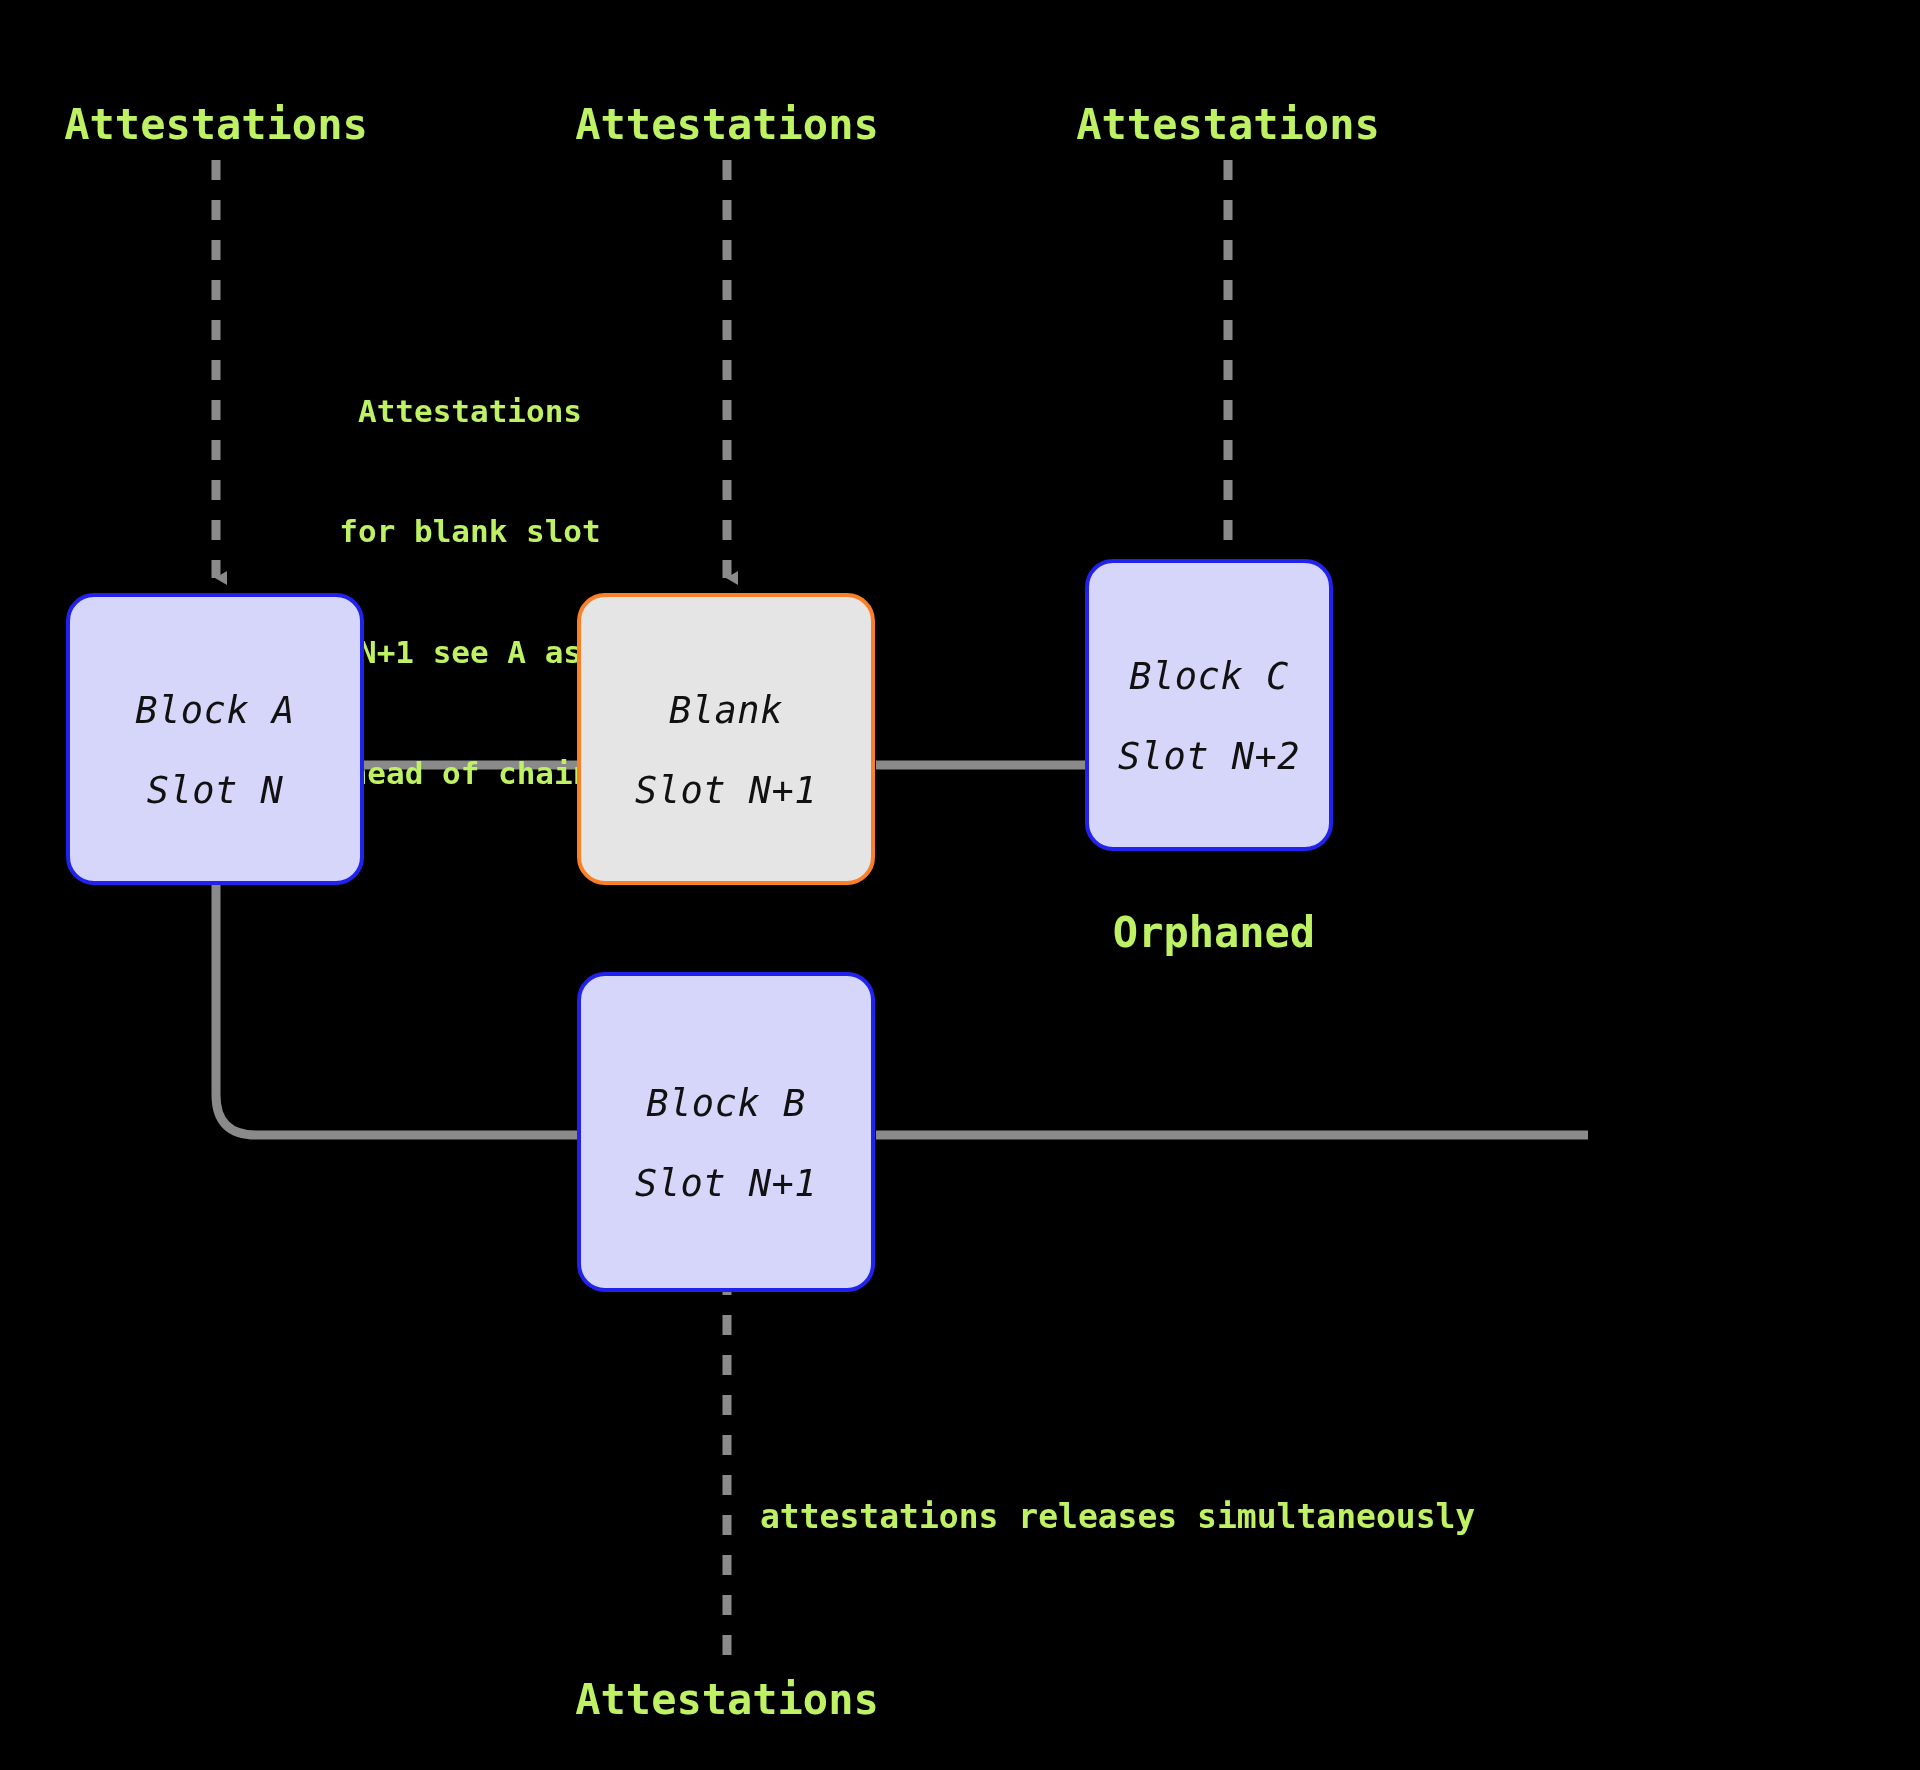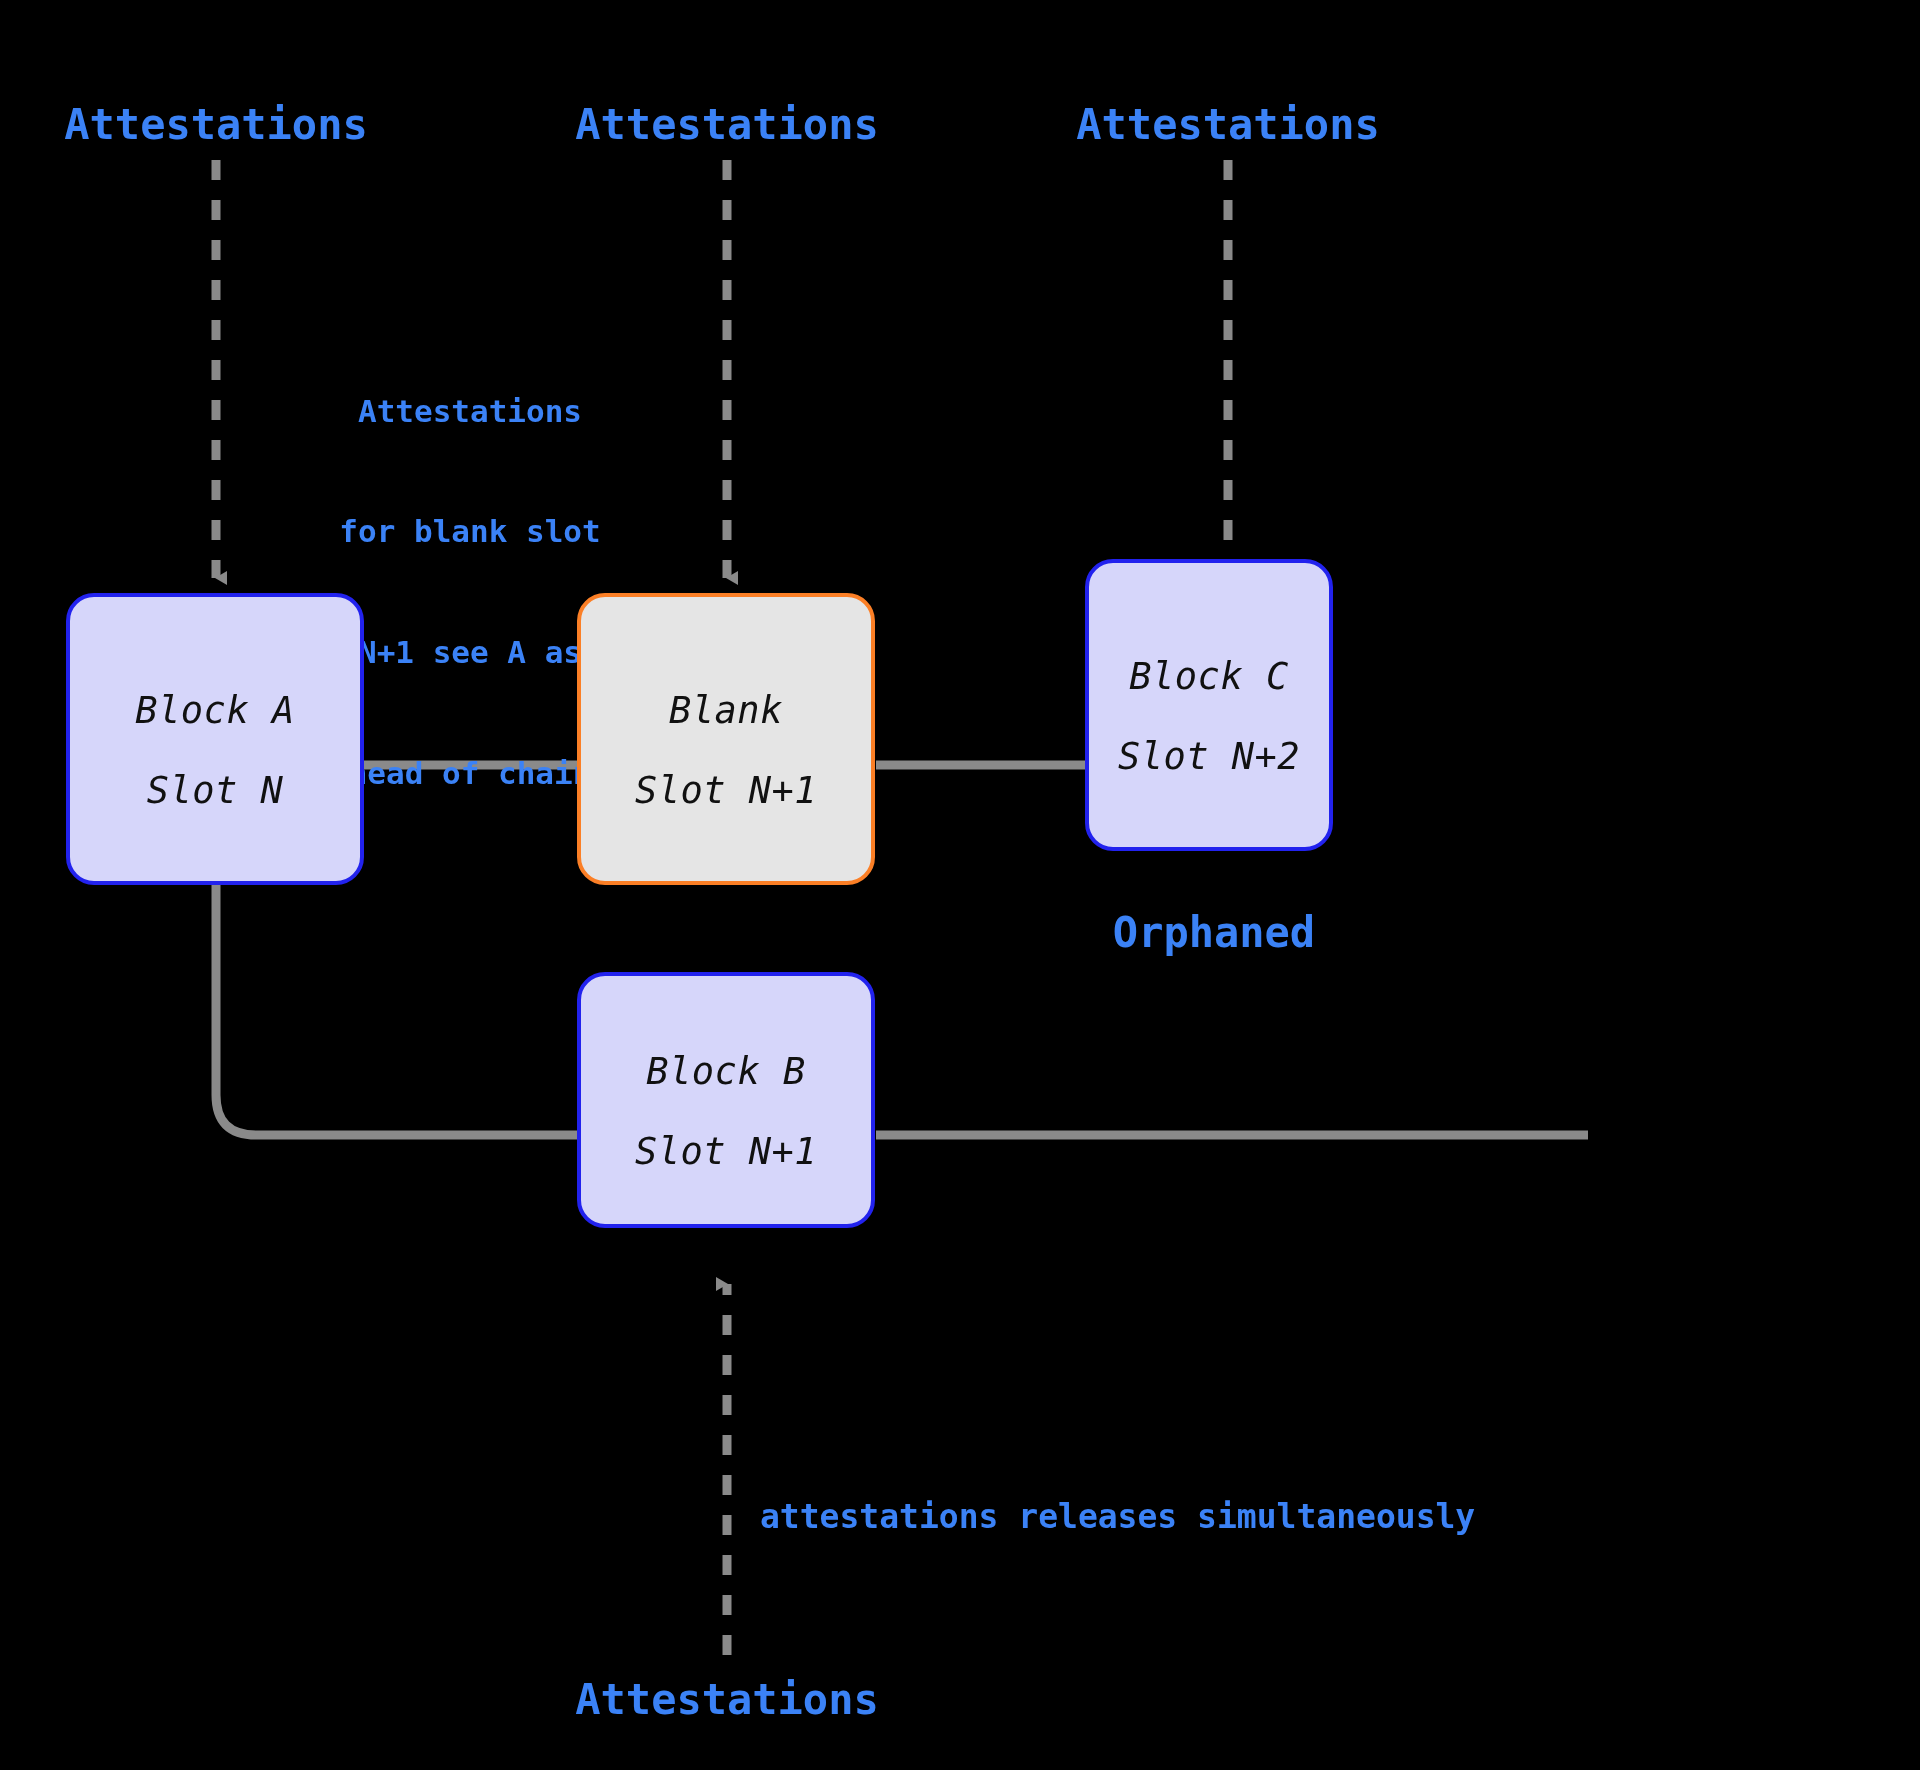--- a/index.html
+++ b/index.html
@@ -41,21 +41,21 @@
   .block.blue {
     background: #d6d6fa;
     border: 4px solid #2222ee;
   }
   .block.orange {
     background: #e5e5e5;
     border: 4px solid #fb7f26;
   }
   .label {
     position: absolute;
-    color: #3b82f6;
+    color: #bef264;
     font-family: "DejaVu Sans Mono", monospace;
     font-weight: bold;
     white-space: pre;
   }
   .label.big { font-size: 42px; letter-spacing: 0px; }
   .label.note { font-size: 31px; line-height: 1.30; }
   .label.small { font-size: 42px; }
   .label.note .ln { display: block; white-space: pre; }
   .center { text-align: center; transform: translateX(-50%); }
 </style>
@@ -122,21 +122,21 @@
     <span class="ln">Slot N+1</span>
   </div>
 
   <div class="block blue" style="left:1085px; top:559px; width:248px; height:292px;">
     <span class="ln">Block C</span>
     <span class="ln">Slot N+2</span>
   </div>
 
   <div class="label small center" style="left:1214px; top:908px;">Orphaned</div>
 
-  <div class="block blue" style="left:577px; top:972px; width:298px; height:256px;">
+  <div class="block blue" style="left:577px; top:972px; width:298px; height:320px;">
     <span class="ln">Block B</span>
     <span class="ln">Slot N+1</span>
   </div>
 
 
   <div class="label note" style="left:760px; top:1400px; font-size:33px; line-height:1.42;">
     <span class="ln">attestations releases simultaneously</span>
     
   </div>
 

